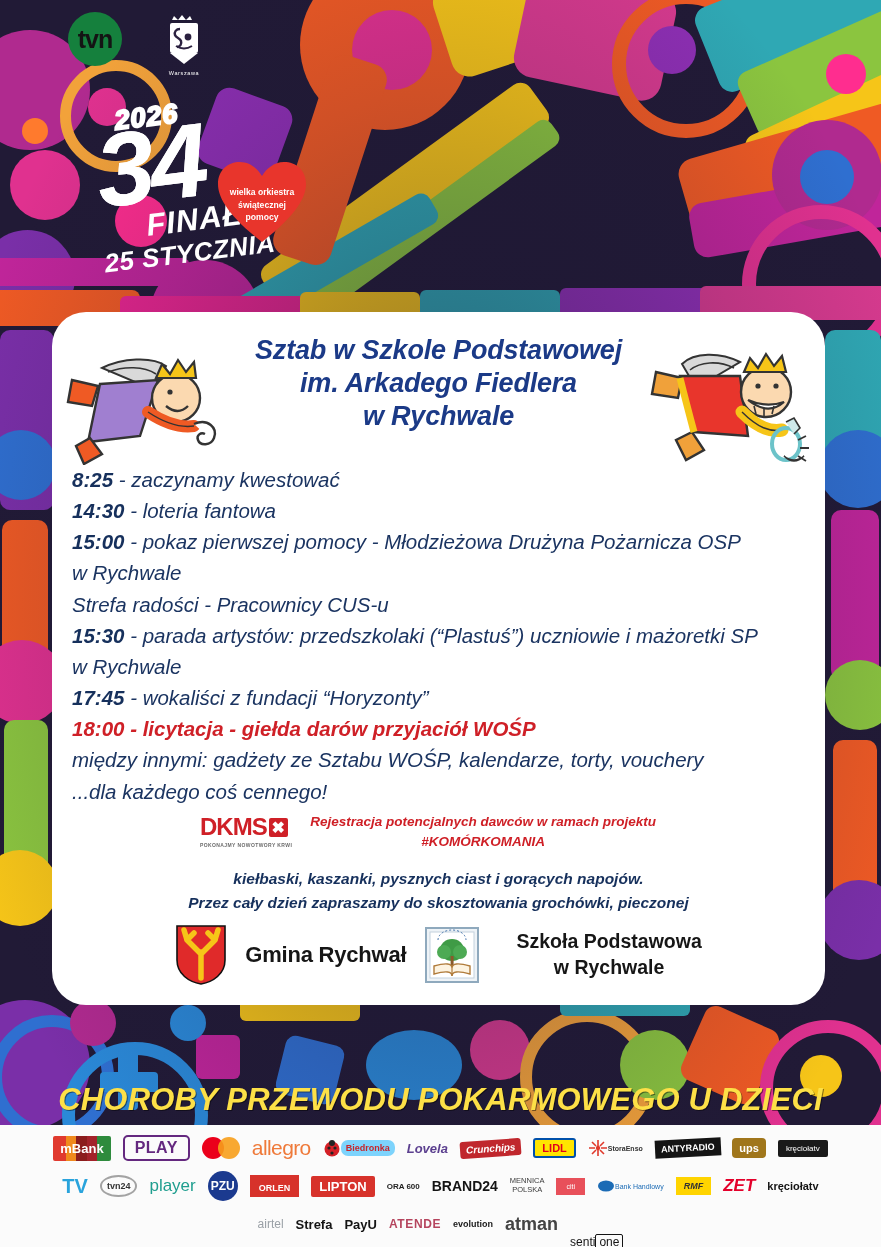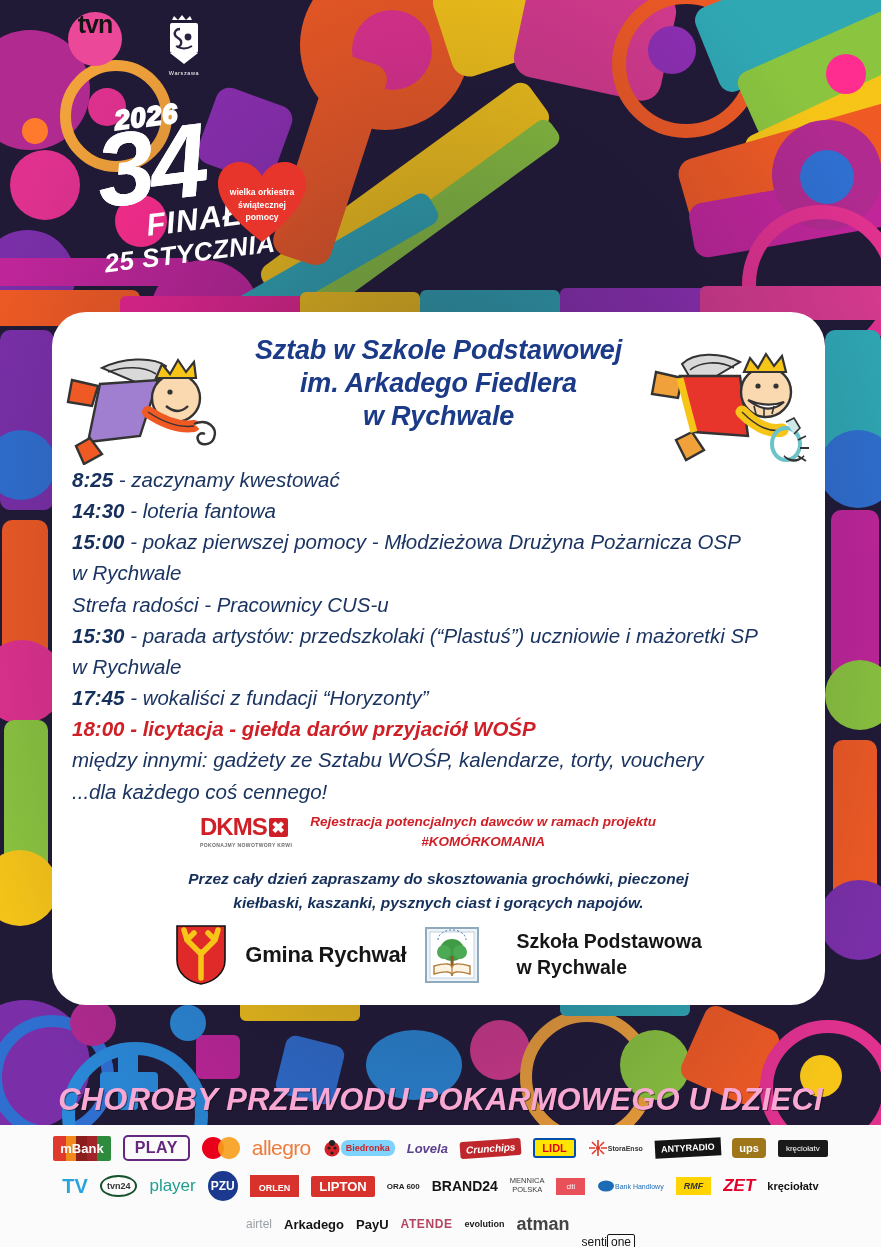--- a/index.html
+++ b/index.html
@@ -16,21 +16,21 @@
   .circle{border-radius:50%;}
   .ring{border-radius:50%;background:transparent;}
 
   
   .vignette{position:absolute;inset:0;background:
      radial-gradient(ellipse at 50% 48%, rgba(28,22,50,.55) 0%, rgba(28,22,50,.15) 55%, rgba(28,22,50,.0) 80%);
      pointer-events:none;}
 
   
   .toplogos{position:absolute;top:12px;left:68px;display:flex;align-items:flex-start;gap:42px;z-index:6;}
-  .tvncircle{width:54px;height:54px;border-radius:50%;background:#ec4899;display:flex;align-items:flex-start;justify-content:center;}
+  .tvncircle{width:54px;height:54px;border-radius:50%;background:#15803d;display:flex;align-items:center;justify-content:center;}
   .tvncircle span{font-weight:bold;font-size:25px;color:#141414;letter-spacing:-1px;line-height:1;}
   .warsaw{display:flex;flex-direction:column;align-items:center;}
   .warsawlabel{font-size:5.5px;color:#fff;letter-spacing:.6px;margin-top:2px;}
 
   
   .finalblock{position:absolute;left:96px;top:96px;z-index:6;color:#fff;}
   .yr{font-size:27px;font-weight:bold;font-style:italic;letter-spacing:1px;
       transform:rotate(-7deg);margin-left:18px;
       -webkit-text-stroke:2px #fff;}
   .big34{font-size:104px;font-weight:bold;font-style:italic;line-height:.82;letter-spacing:-4px;
@@ -71,25 +71,25 @@
   .dkmsx{background:#cf2027;color:#fff;font-weight:bold;font-size:16px;width:19px;height:19px;
          display:flex;align-items:center;justify-content:center;border-radius:2px;}
   .dkmssub{font-size:5px;color:#6b6b6b;letter-spacing:.4px;margin-top:3px;font-weight:bold;}
   .dkmsnote{color:#cf2027;font-weight:bold;font-style:italic;font-size:13.5px;text-align:center;line-height:1.45;}
 
   .foodnote{position:absolute;left:0;right:0;top:555px;text-align:center;color:#16305c;
        font-weight:bold;font-style:italic;font-size:15.5px;line-height:1.55;}
 
   .footlogos{position:absolute;left:0;right:0;top:612px;display:flex;align-items:center;justify-content:center;gap:18px;}
   .gminatxt{font-weight:bold;font-size:22px;color:#161616;letter-spacing:-.2px;}
-  .schooltxt{font-weight:bold;font-size:19.5px;color:#161616;line-height:1.32;margin-left:18px;}
+  .schooltxt{font-weight:bold;font-size:19.5px;color:#161616;line-height:1.32;text-align:center;margin-left:18px;}
 
   
   .banner{position:absolute;left:0;right:0;top:1082px;text-align:center;z-index:7;}
-  .banner span{font-size:31px;font-weight:bold;font-style:italic;color:#f9a8d4;letter-spacing:.2px;
+  .banner span{font-size:31px;font-weight:bold;font-style:italic;color:#fde047;letter-spacing:.2px;
      text-shadow:1px 1px 0 rgba(0,0,0,.45);}
 
   
   .sponsors{position:absolute;left:0;right:0;bottom:0;height:122px;background:#fbfbfb;z-index:9;
      display:flex;flex-direction:column;justify-content:center;gap:4px;padding:6px 0;box-sizing:border-box;}
   .srow{display:flex;align-items:center;justify-content:center;gap:12px;height:46px;}
   .logo{display:flex;align-items:center;justify-content:center;height:26px;}
 
   .lg-mbank{background:linear-gradient(90deg,#e03a2f 0 22%,#f08a1d 22% 40%,#8b1d1d 40% 58%,#a3232a 58% 76%,#2e8b3d 76% 100%);
      color:#fff;font-weight:bold;font-size:13px;padding:5px 7px;border-radius:2px;}
@@ -98,21 +98,21 @@
   .lg-biedronka{background:#7dd3fc;color:#c7252b;font-weight:bold;font-size:9px;padding:3px 5px;border-radius:7px;}
   .lg-lovela{color:#5b3f8f;font-style:italic;font-size:13px;font-weight:bold;}
   .lg-crunchips{background:#c0272d;color:#fff;font-style:italic;font-weight:bold;font-size:10px;padding:3px 6px;border-radius:3px;transform:rotate(-4deg);}
   .lg-lidl{background:#ffe500;border:2px solid #0050aa;color:#e2001a;font-weight:bold;font-size:11px;padding:2px 7px;border-radius:3px;}
   .lg-stora{color:#333;font-size:7px;font-weight:bold;text-align:center;}
   .lg-anty{background:#141414;color:#fff;font-weight:bold;font-size:9px;padding:4px 6px;transform:rotate(-3deg);}
   .lg-ups{background:#a0761b;color:#fff;font-weight:bold;font-size:11px;padding:4px 7px;border-radius:4px;}
   .lg-kreciola{color:#141414;font-weight:bold;font-size:11px;}
   .lg-dark{background:#1a1a1a;color:#fff;font-size:8px;padding:4px 8px;border-radius:2px;}
   .lg-tvnmain{color:#29a3dc;font-weight:bold;font-size:20px;}
-  .lg-tvn24{border:2px solid #14532d;border-radius:50%;color:#333;font-weight:bold;font-size:9px;padding:4px 5px;}
+  .lg-tvn24{border:2px solid #a3a3a3;border-radius:50%;color:#333;font-weight:bold;font-size:9px;padding:4px 5px;}
   .lg-player{color:#1f9e8f;font-size:17px;}
   .lg-pzu{background:#1b3a8f;color:#fff;border-radius:50%;width:30px;height:30px;display:flex;align-items:center;justify-content:center;font-weight:bold;font-size:12px;}
   .lg-orlen{background:#d7322b;color:#fff;font-weight:bold;font-size:9px;padding:8px 9px 4px;}
   .lg-lipton{background:#d7322b;color:#fff;font-weight:bold;font-size:13px;padding:3px 8px;border-radius:2px;}
   .lg-ora{color:#222;font-size:8px;font-weight:bold;}
   .lg-brand24{color:#141414;font-weight:bold;font-size:14px;}
   .lg-mennica{color:#3a3a3a;font-size:7.5px;text-align:center;line-height:1.15;}
   .lg-pinkbox{background:#e8505a;color:#fff;font-size:7px;padding:5px 10px;}
   .lg-blue{color:#1b6bb5;font-size:7px;text-align:center;}
   .lg-rmf{background:#ffd400;color:#333;font-style:italic;font-weight:bold;font-size:9px;padding:4px 8px;}
@@ -314,22 +314,22 @@
         </div>
         <div class="dkmssub">POKONAJMY NOWOTWORY KRWI</div>
       </div>
       <div class="dkmsnote">
         <div>Rejestracja potencjalnych dawców w ramach projektu</div>
         <div>#KOMÓRKOMANIA</div>
       </div>
     </div>
 
     <div class="foodnote">
+      <div>kiełbaski, kaszanki, pysznych ciast i gorących napojów.</div>
       <div>Przez cały dzień zapraszamy do skosztowania grochówki, pieczonej</div>
-      <div>kiełbaski, kaszanki, pysznych ciast i gorących napojów.</div>
     </div>
 
     <div class="footlogos">
       <svg width="52" height="62" viewBox="0 0 52 62">
         <path d="M2 2 H50 V36 C50 50 38 58 26 60 C14 58 2 50 2 36 Z" fill="#e02a2a" stroke="#111" stroke-width="1.6"></path>
         <path d="M26 54 V28 M26 30 L12 16 M26 30 L40 16 M12 16 L9 6 M12 16 L19 9 M40 16 L43 6 M40 16 L33 9" stroke="#f6c518" stroke-width="5.5" fill="none" stroke-linecap="round" stroke-linejoin="round"></path>
       </svg>
       <span class="gminatxt">Gmina Rychwał</span>
 
       <svg width="56" height="58" viewBox="0 0 56 58">
@@ -461,21 +461,21 @@
       <div class="logo">
           <span class="lg-kreciola">kręciołatv</span>
         </div>
     </div>
 
     <div class="srow">
       <div class="logo">
           <span class="lg-airtel">airtel</span>
         </div>
       <div class="logo">
-          <span class="lg-polcard">Arkadego</span>
+          <span class="lg-polcard">Strefa</span>
         </div>
       <div class="logo">
           <span class="lg-payu">PayU</span>
         </div>
       <div class="logo">
           <span class="lg-atende">ATENDE</span>
         </div>
       <div class="logo">
           <span class="lg-evolution">evolution</span>
         </div>

